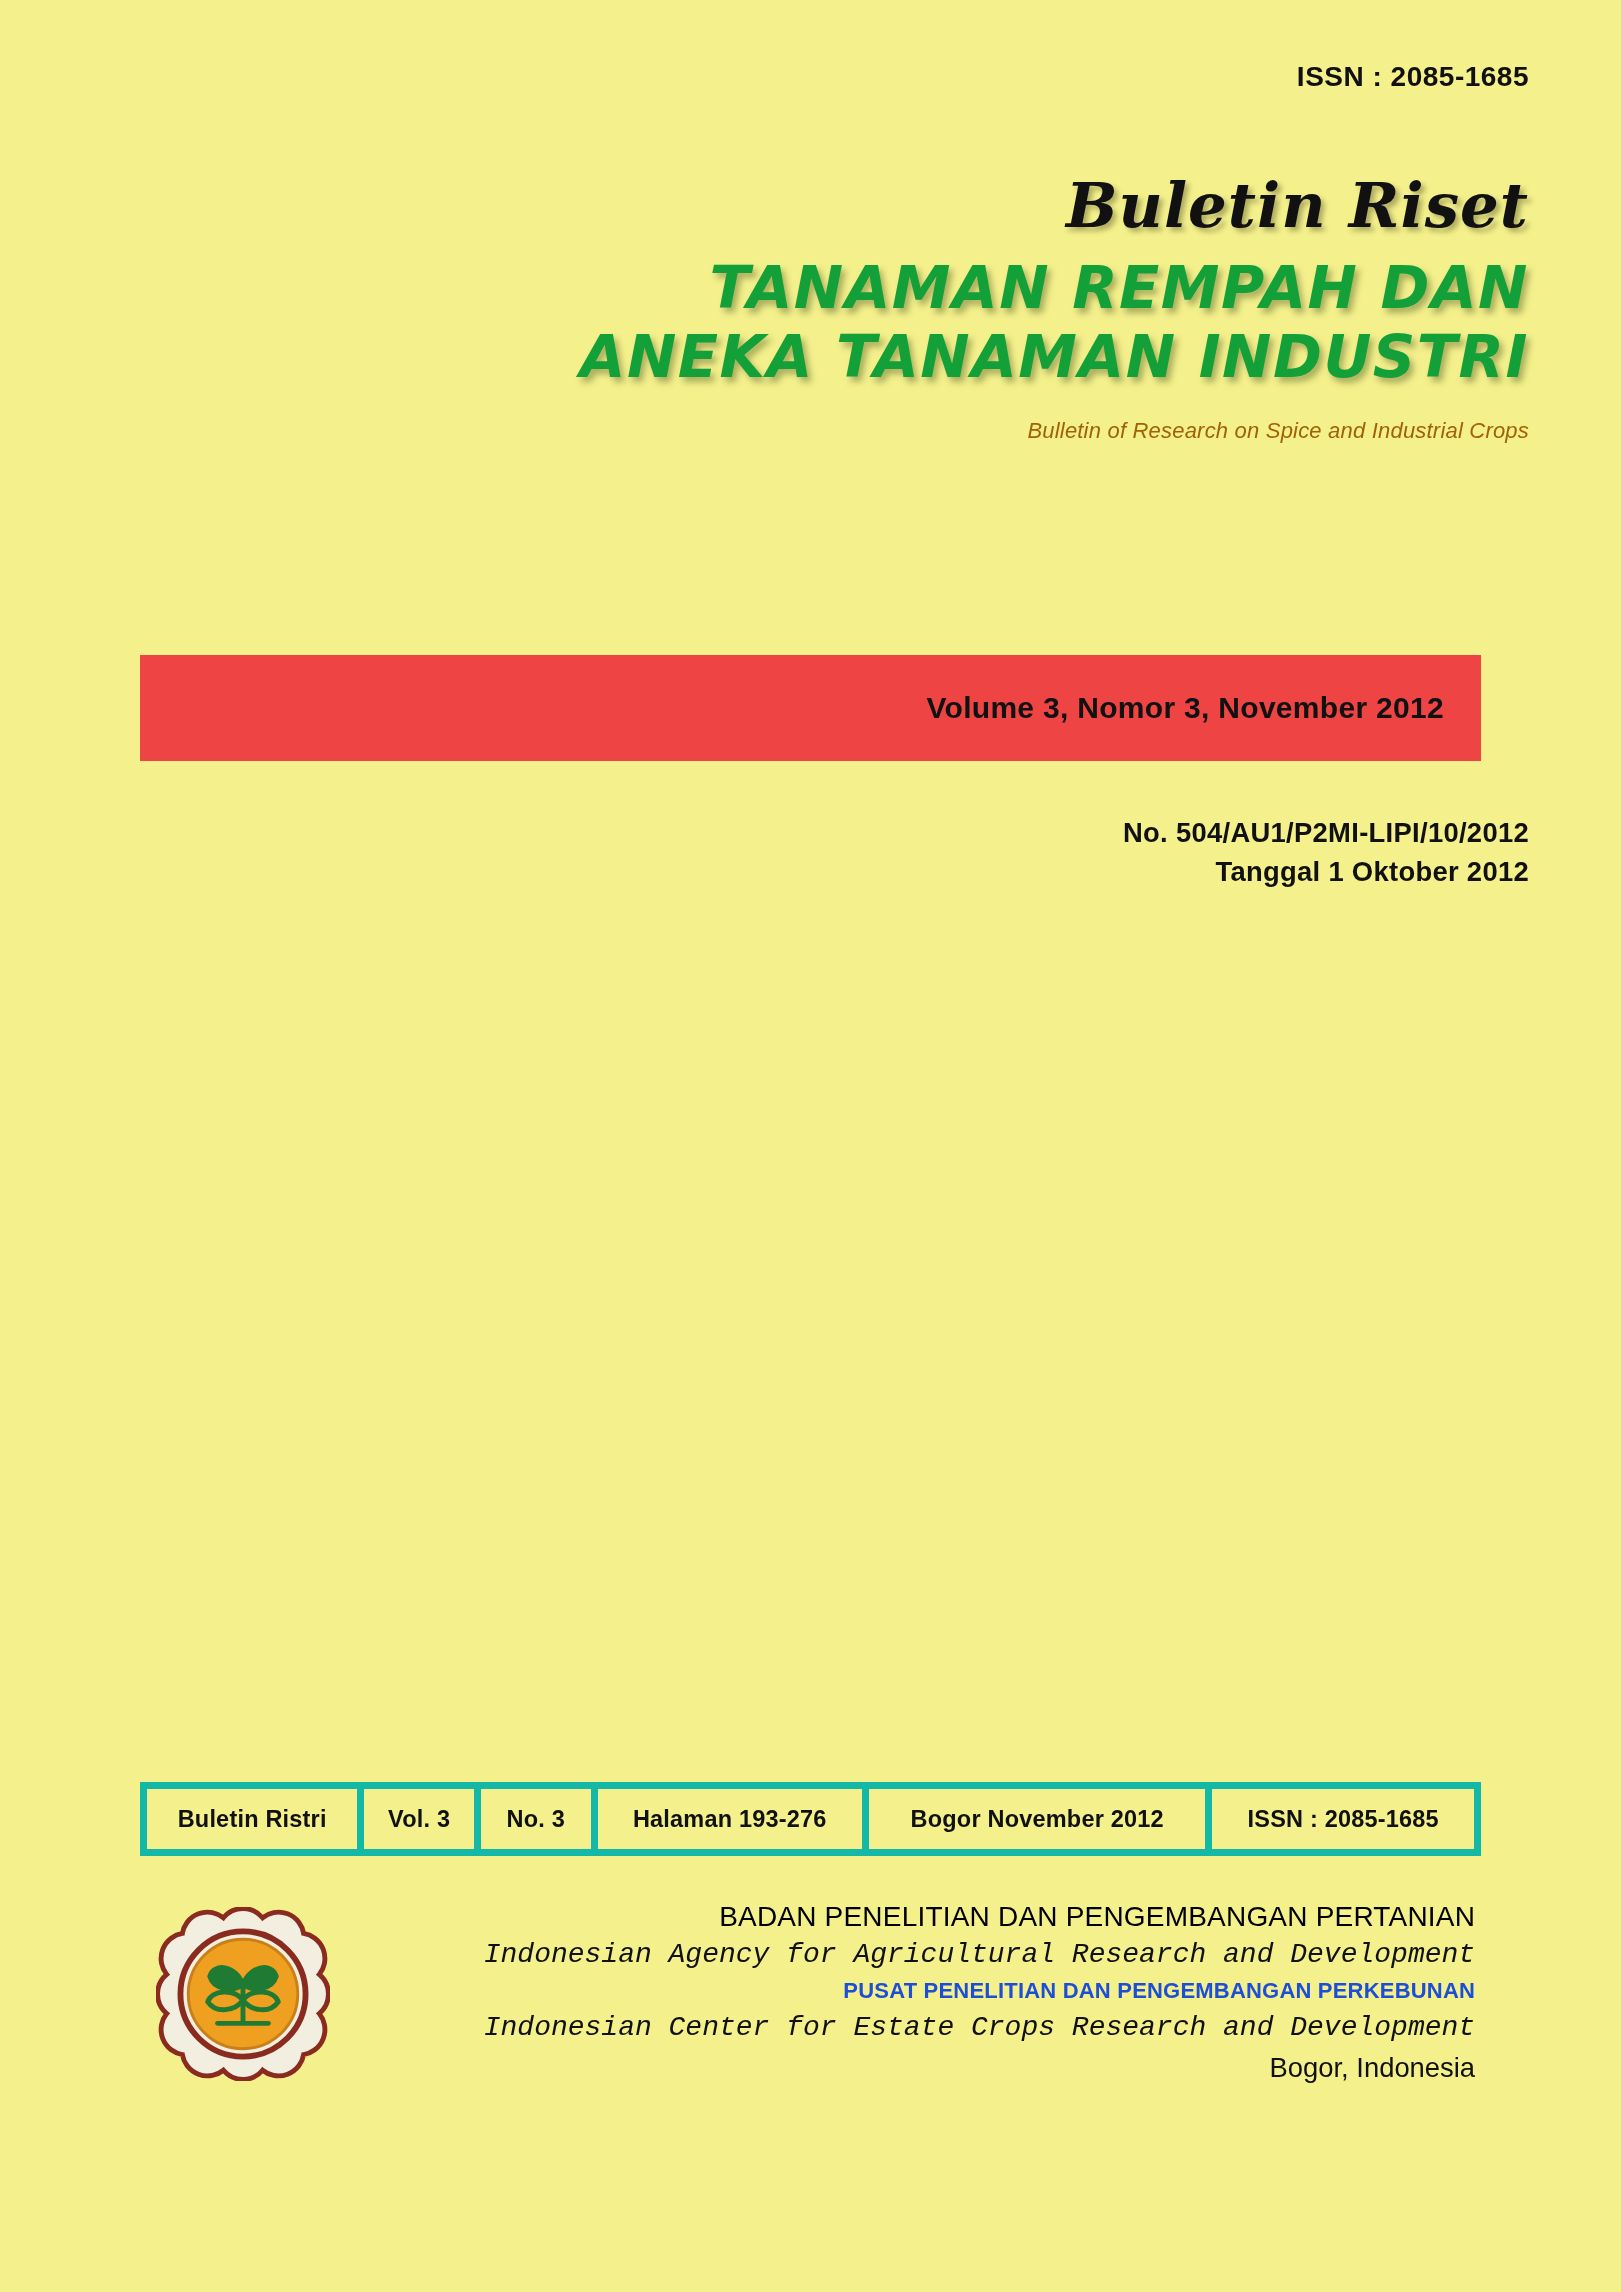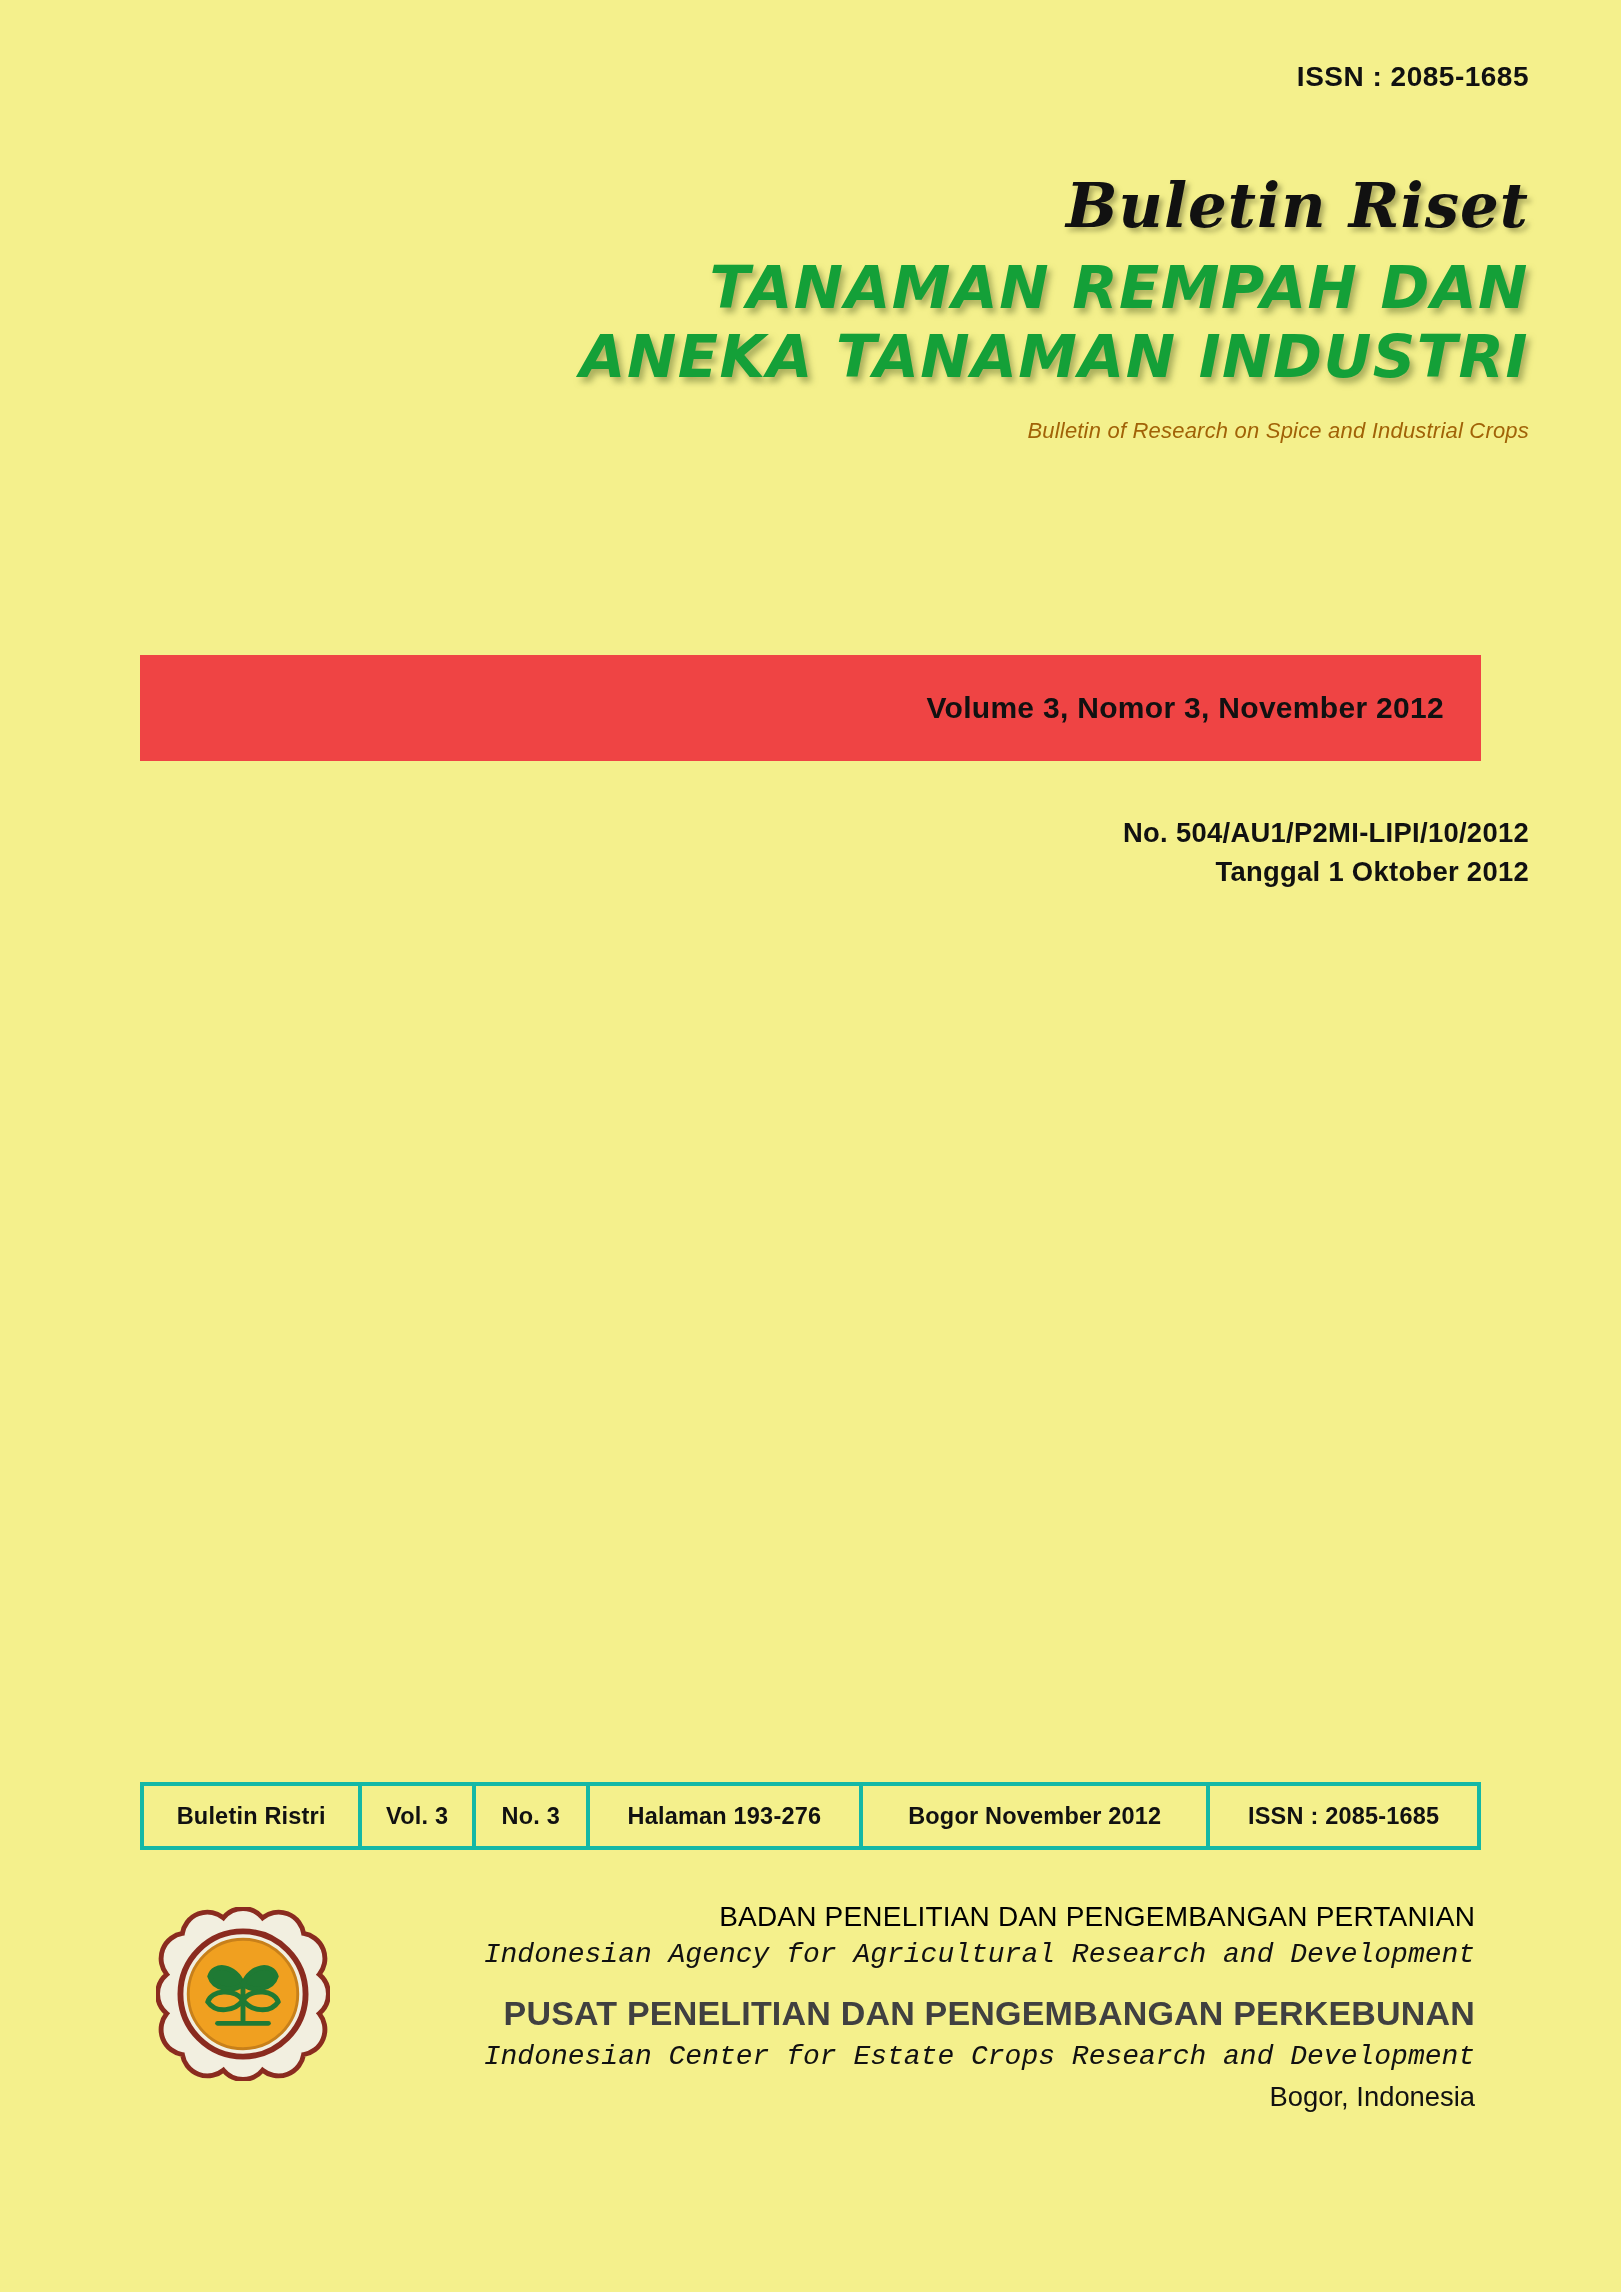--- a/index.html
+++ b/index.html
@@ -114,21 +114,21 @@
   
   .cite-table {
     position: absolute;
     top: 1782px;
     left: 140px;
     width: 1341px;
     border-collapse: collapse;
     table-layout: auto;
   }
   .cite-table td {
-    border: 4px solid #14b8a6;
+    border: 7px solid #14b8a6;
     text-align: center;
     font-size: 23.5px;
     font-weight: bold;
     padding: 16.7px 11.8px;
     color: #111;
     white-space: nowrap;
     letter-spacing: 0.2px;
     margin-top: 8px;
   }
   .cite-table td.narrow { width: 86px; }
@@ -160,24 +160,24 @@
     letter-spacing: 0.2px;
   }
   .f-line2 {
     font-family: Liberation Mono, monospace;
     font-style: italic;
     font-size: 28px;
     color: #111;
     margin-top: 5.9px;
   }
   .f-line3 {
-    font-size: 34px;
-    font-weight: bold;
-    color: #404040;
-    margin-top: 24px;
+    font-size: 22px;
+    font-weight: bold;
+    color: #1d4ed8;
+    margin-top: 8px;
     letter-spacing: 0.2px;
   }
   .f-line4 {
     font-family: Liberation Mono, monospace;
     font-style: italic;
     font-size: 28px;
     color: #111;
     margin-top: 7.8px;
   }
   .f-line5 {

